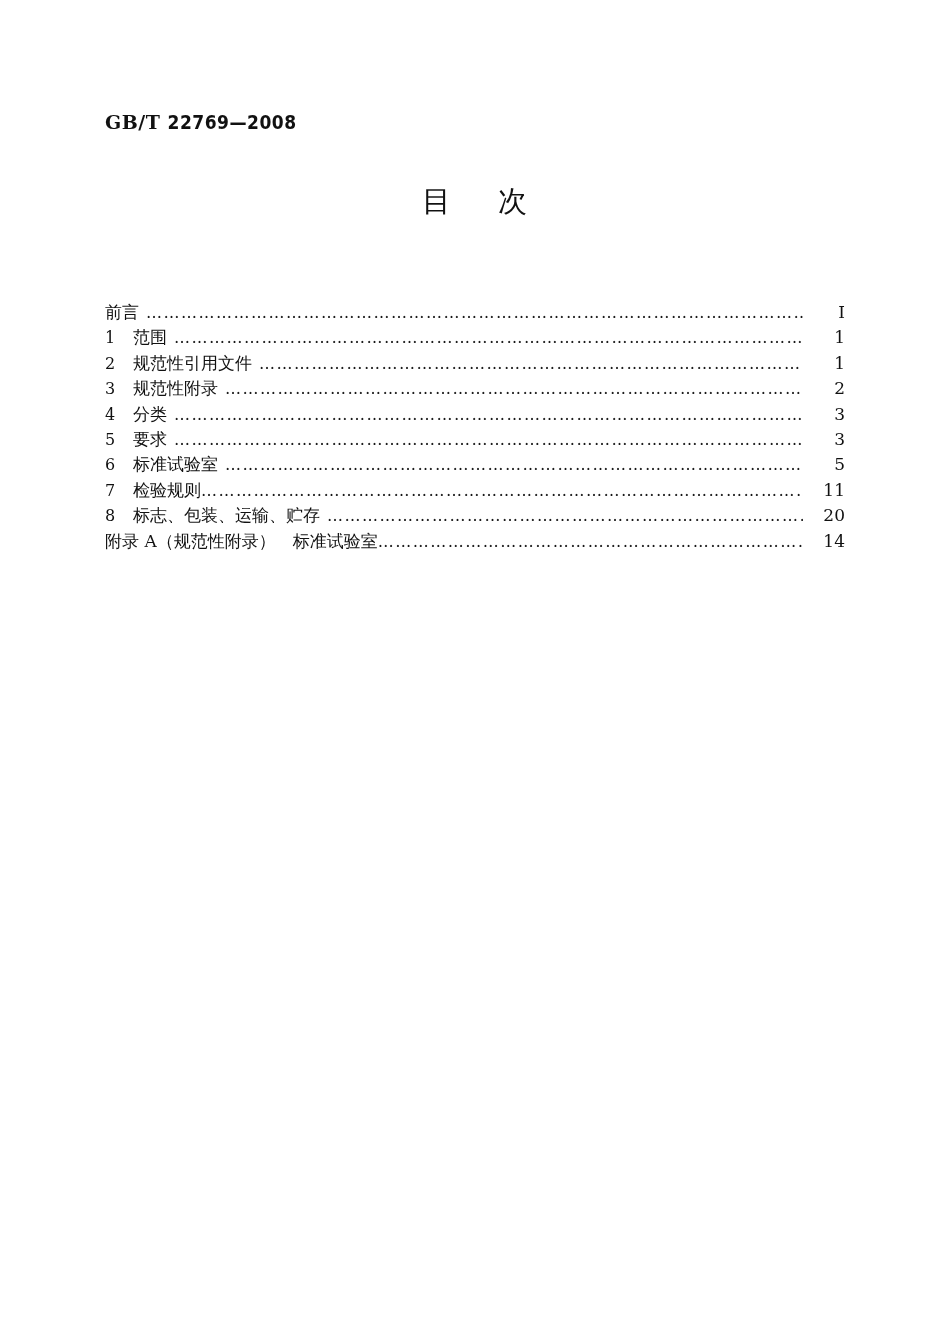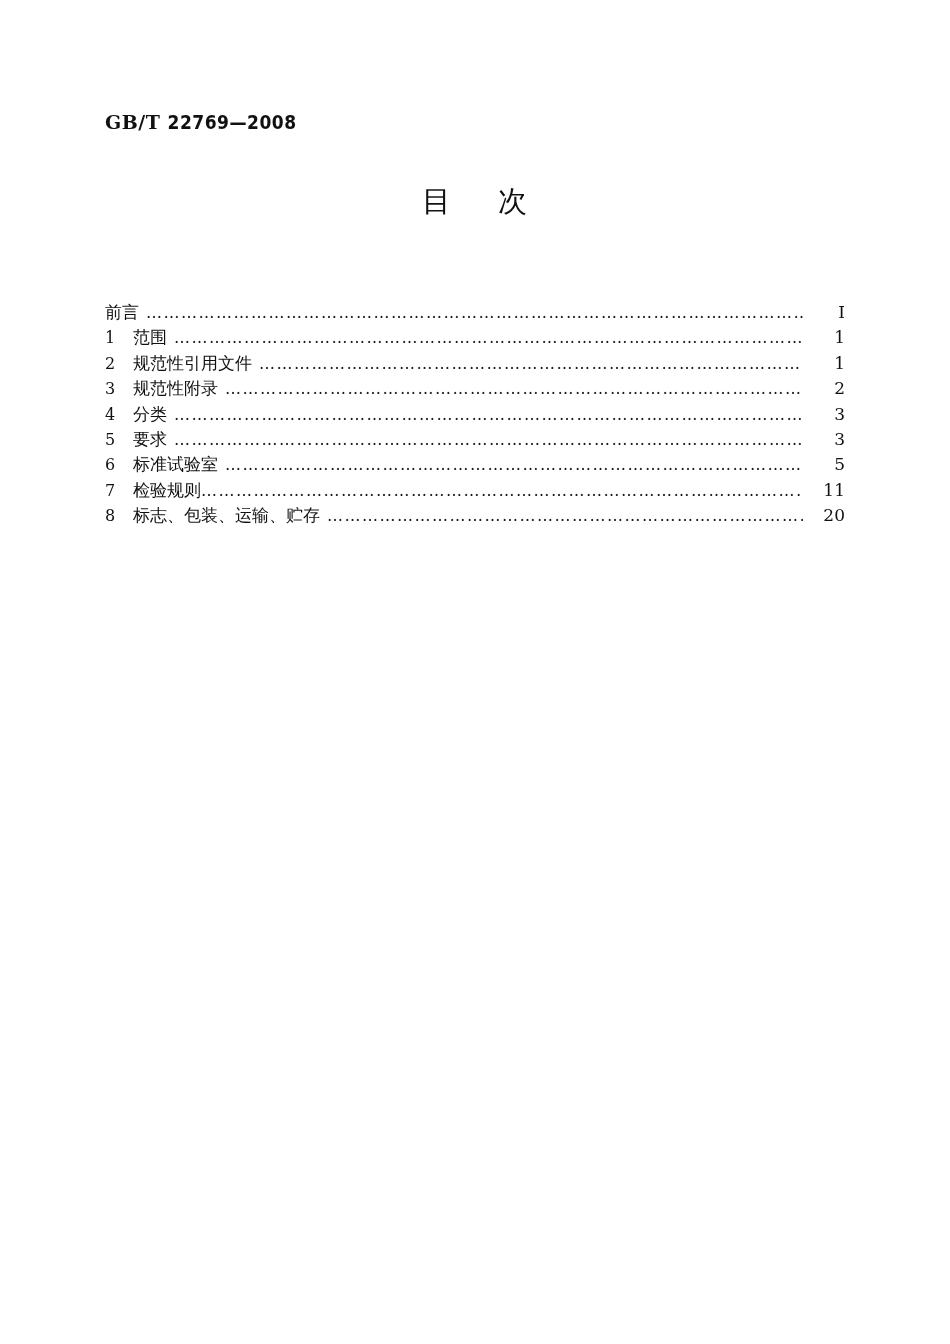--- a/index.html
+++ b/index.html
@@ -148,14 +148,19 @@
     <span class="toc-page">11</span>
   </div>
 
   <div class="toc-row">
     <span class="toc-num">8</span>
     <span class="toc-label">标志、包装、运输、贮存</span>
     <span class="leader"></span>
     <span class="toc-page">20</span>
   </div>
 
+  <div class="toc-row">
+    <span class="toc-label">附录 A（规范性附录）　标准试验室</span>
+    <span class="leader tight"></span>
+    <span class="toc-page">14</span>
+  </div>
 
 </div>
 
 </body></html>

